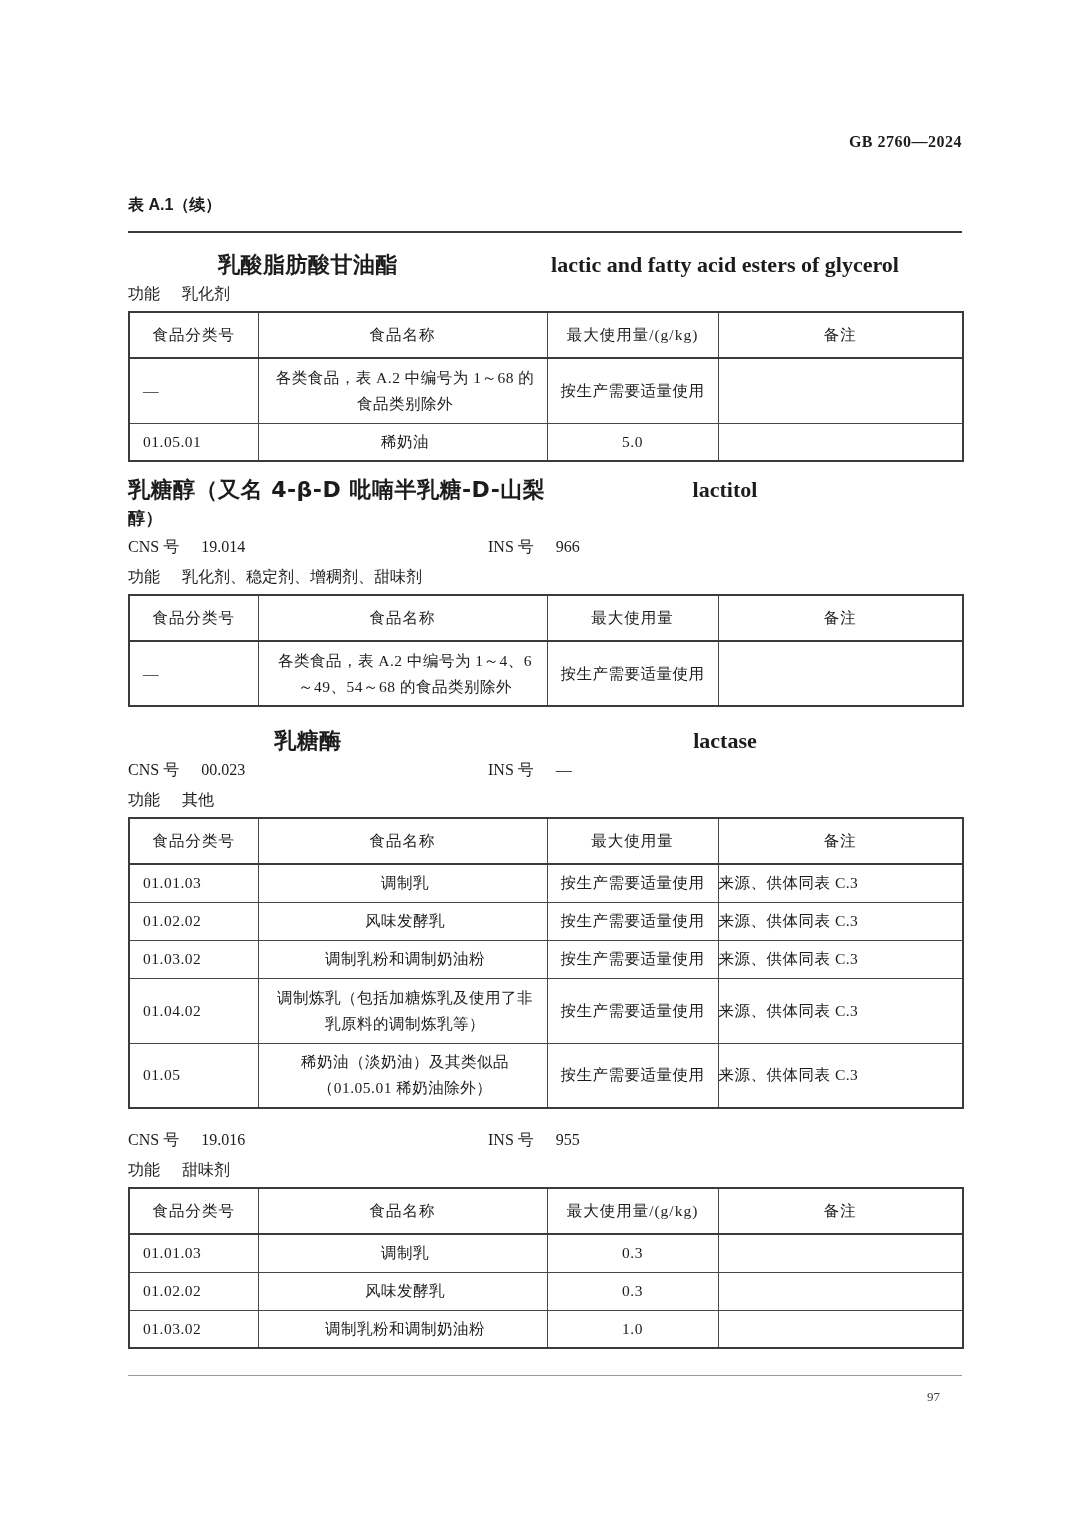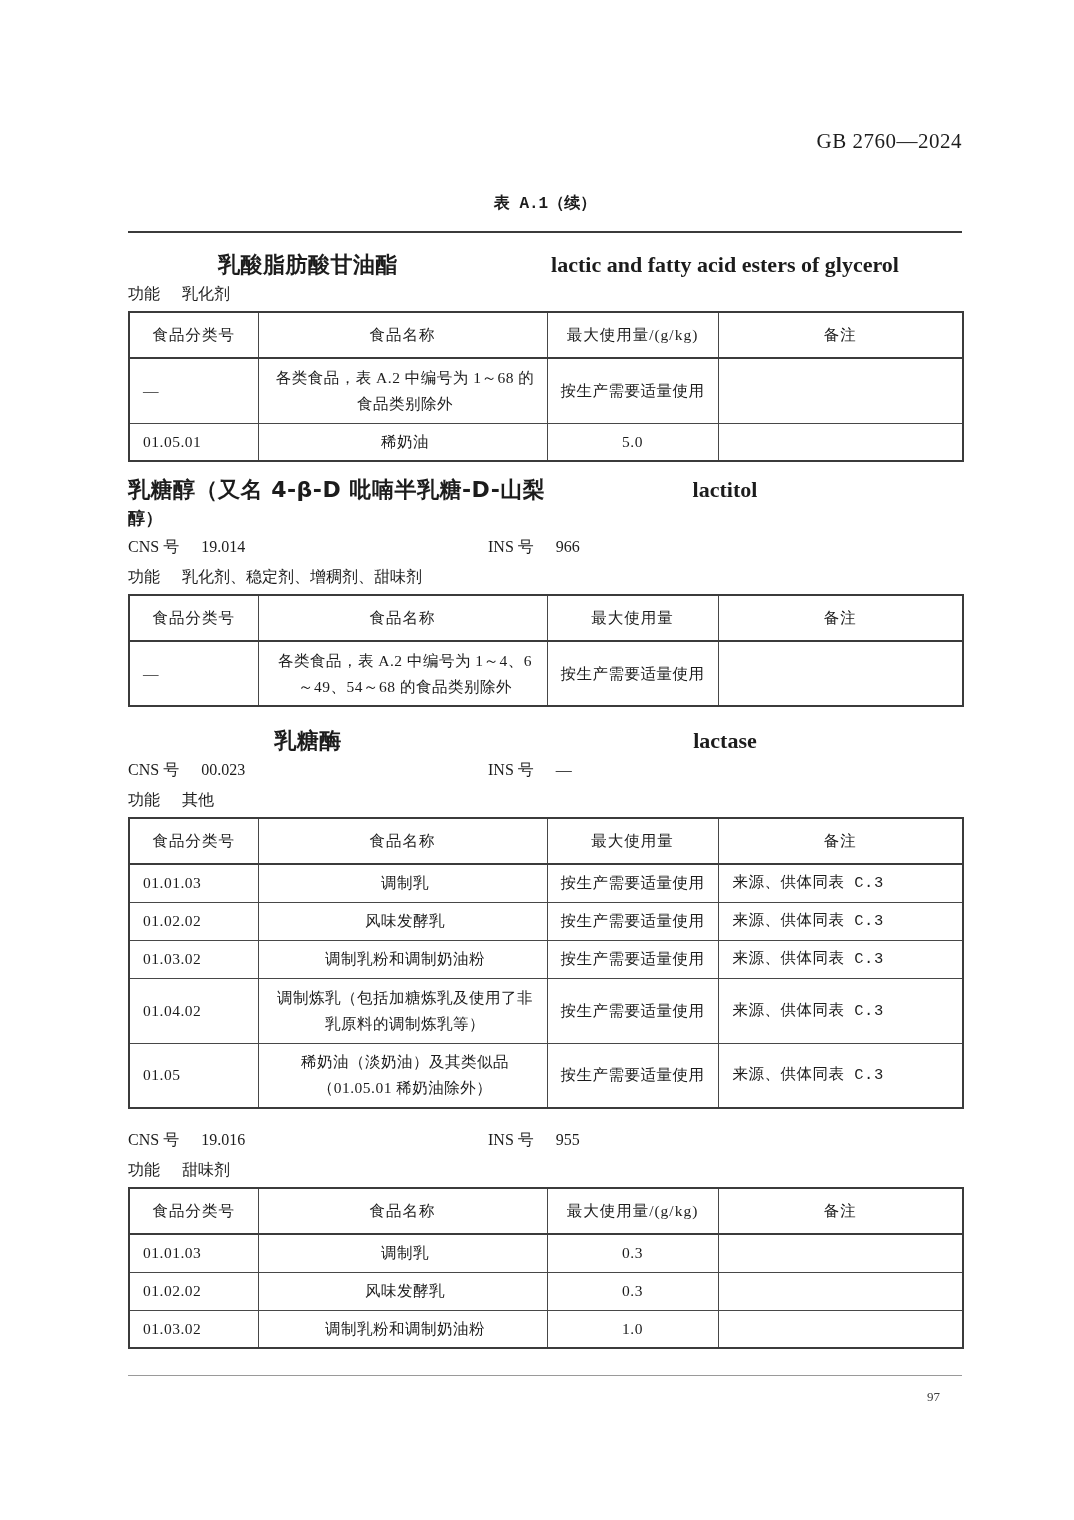--- a/index.html
+++ b/index.html
@@ -9,30 +9,30 @@
     font-family:"Liberation Serif","DejaVu Serif",serif;
     color:#1c1c1c;
     position:relative;
     overflow:hidden;
   }
   .content { margin-left:128px; margin-right:112px; width:834px; }
 
   .doc-number {
     margin-top:131px;
     text-align:right;
-    font-size:21px; font-weight:normal;
+    font-size:16px; font-weight:bold;
     letter-spacing:0.5px;
     line-height:21px;
   }
   .caption {
     margin-top:42px;
-    text-align:center;
+    text-align:left;
     font-size:16px; font-weight:bold;
     line-height:21px;
-    font-family:Liberation Mono, monospace;
+    font-family:Liberation Sans, sans-serif;
   }
   .rule-top {
     margin-top:16px;
     height:2px; background:#3b3b3b;
   }
   .rule-bottom {
     height:1px; background:#9a9a9a;
   }
 
   .section { }
@@ -63,21 +63,21 @@
     line-height:26px;
   }
   table.usage { border:2px solid #3b3b3b; }
   table.usage thead tr { height:46px; }
   table.usage thead th { border-bottom:2px solid #3b3b3b; text-align:center; letter-spacing:1px; }
   tr.h1 { height:38px; }
   tr.h2 { height:65px; }
   td.c-cat  { text-align:left; padding-left:13px; letter-spacing:0.5px; }
   td.c-name { text-align:center; padding:4px 10px 4px 15px; letter-spacing:0.5px; }
   td.c-max  { text-align:center; letter-spacing:0.5px; }
-  td.c-note { text-align:left; padding-left:14px; letter-spacing:0.5px;font-family:Liberation Mono, monospace; }
+  td.c-note { text-align:left; letter-spacing:0.5px; }
 
   .m-sec1 { margin-top:18px; }
   .m-tbl1 { }
   .m-sec2 { margin-top:14px; }
   .m-sec3 { margin-top:20px; }
   .m-sec4 { margin-top:16px; }
   .m-rule2 { margin-top:26px; }
 
   .page-number {
     margin-top:12px;

